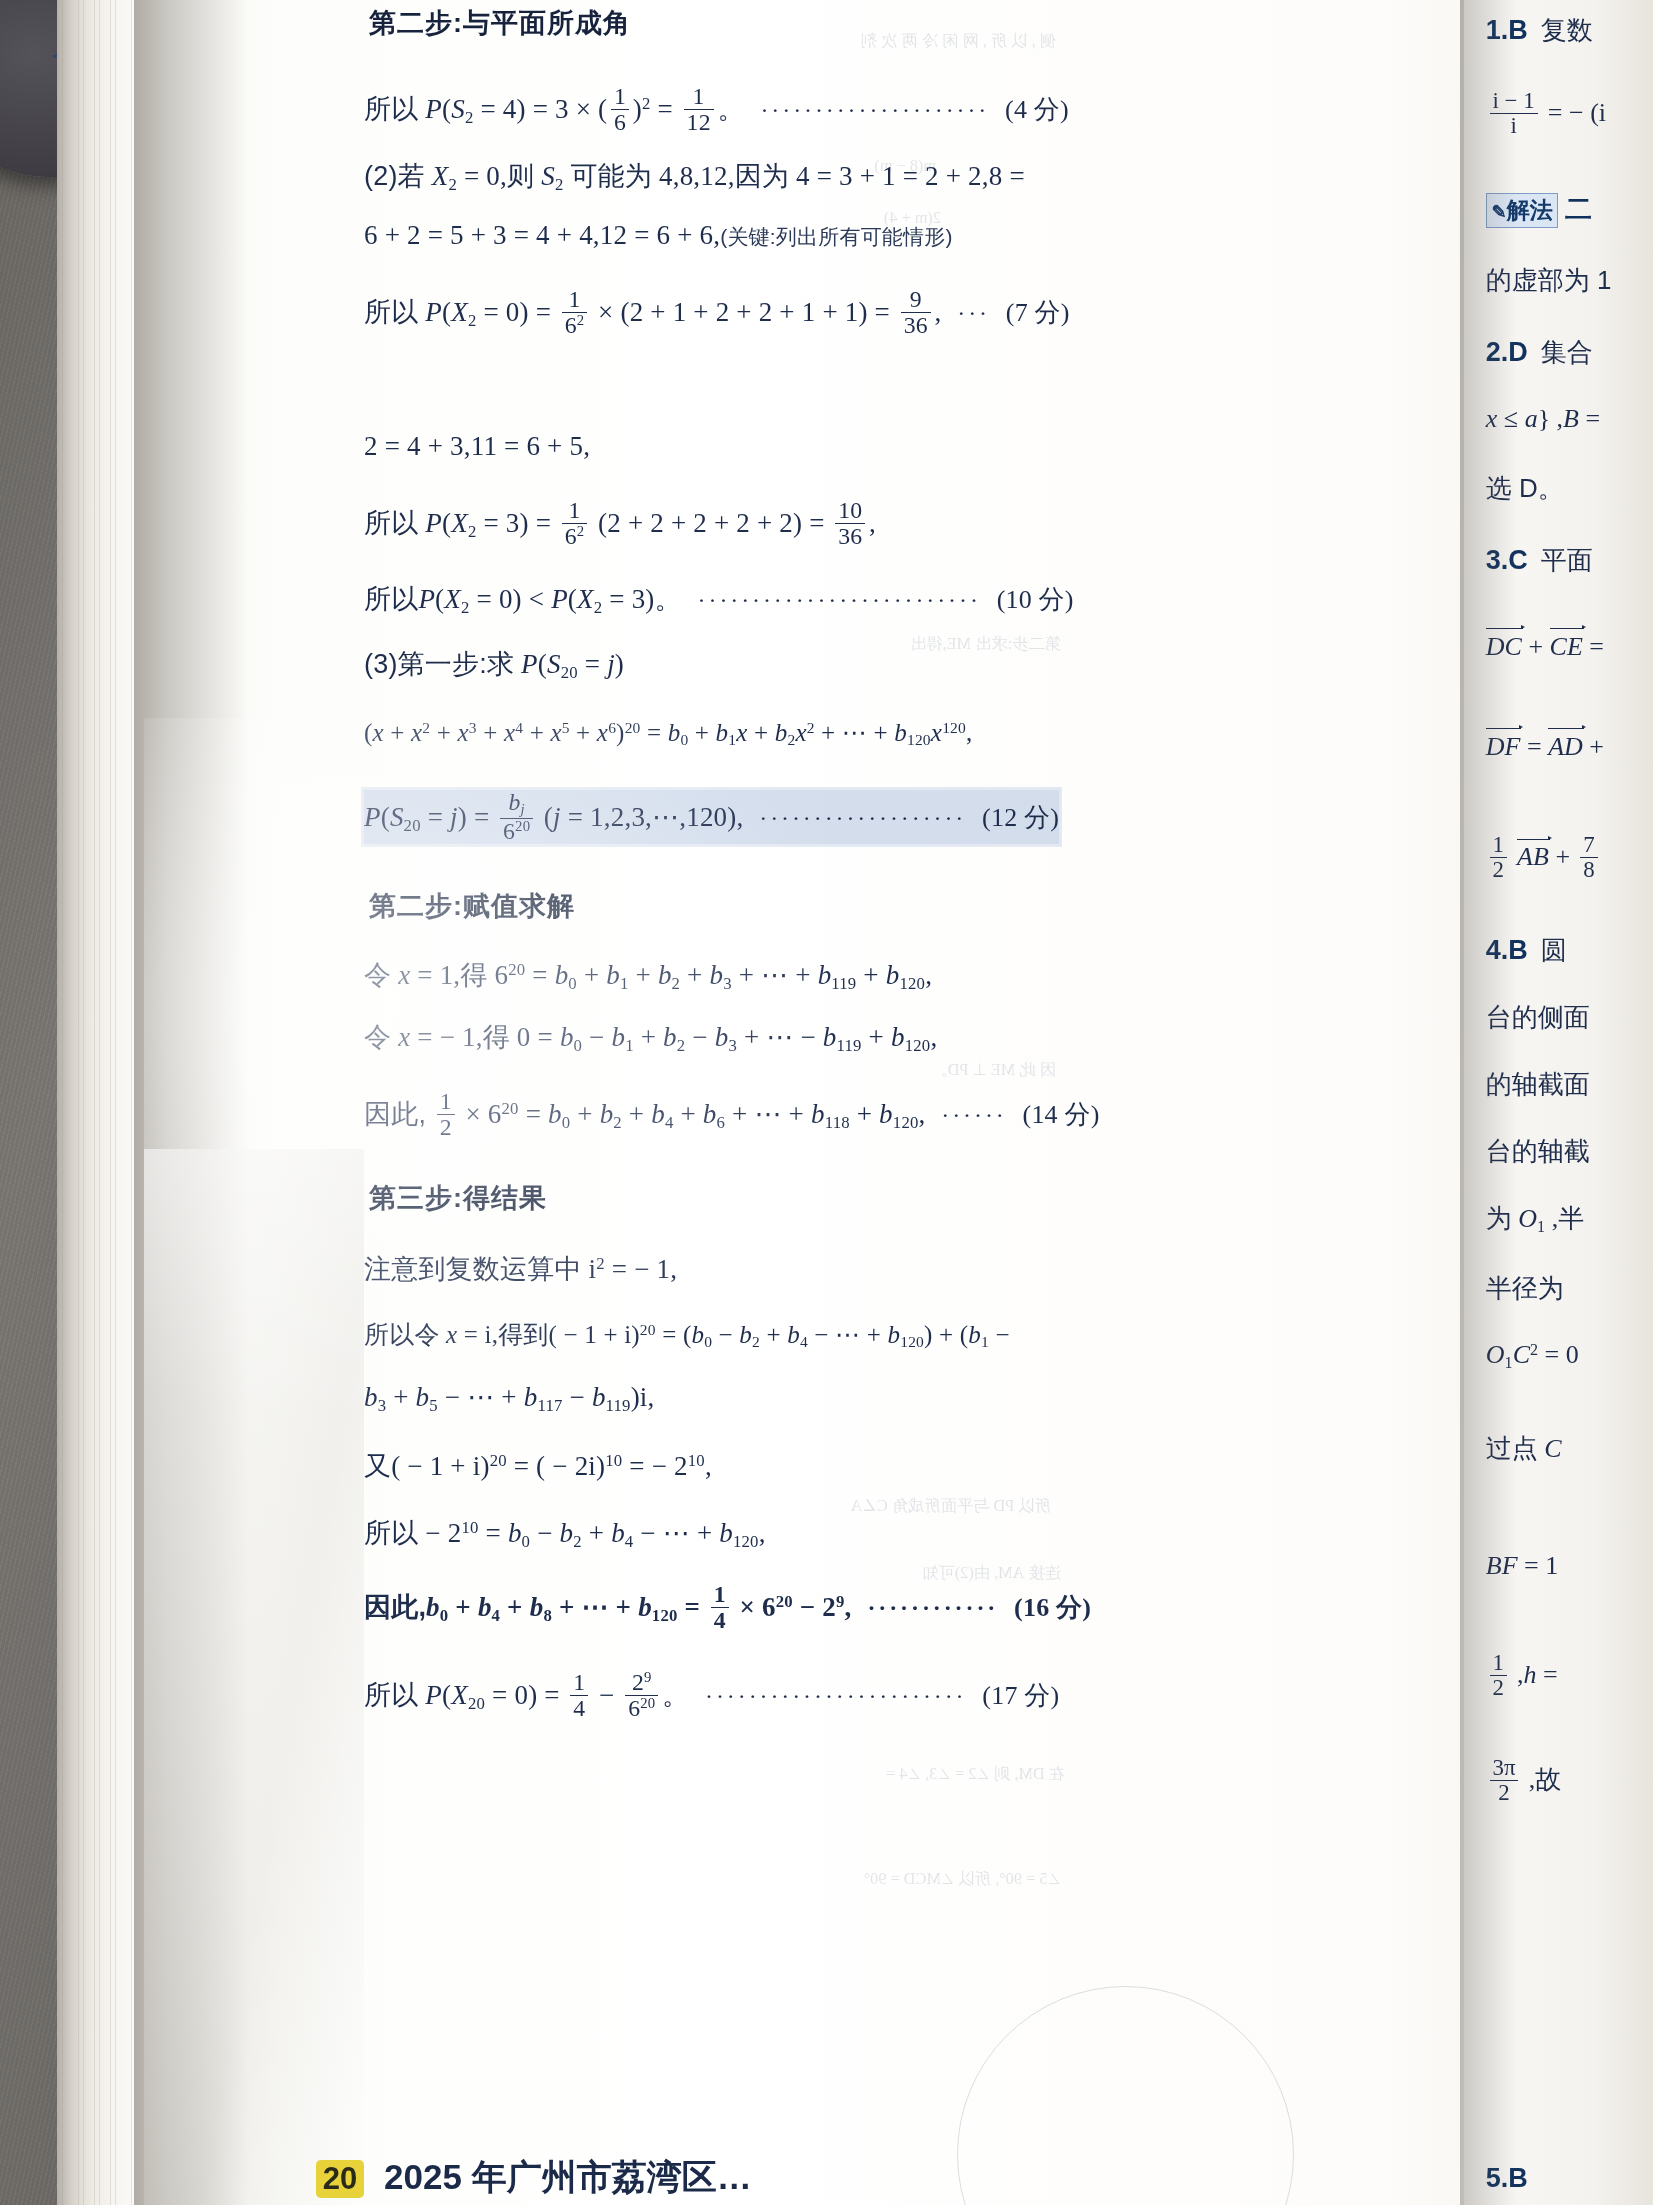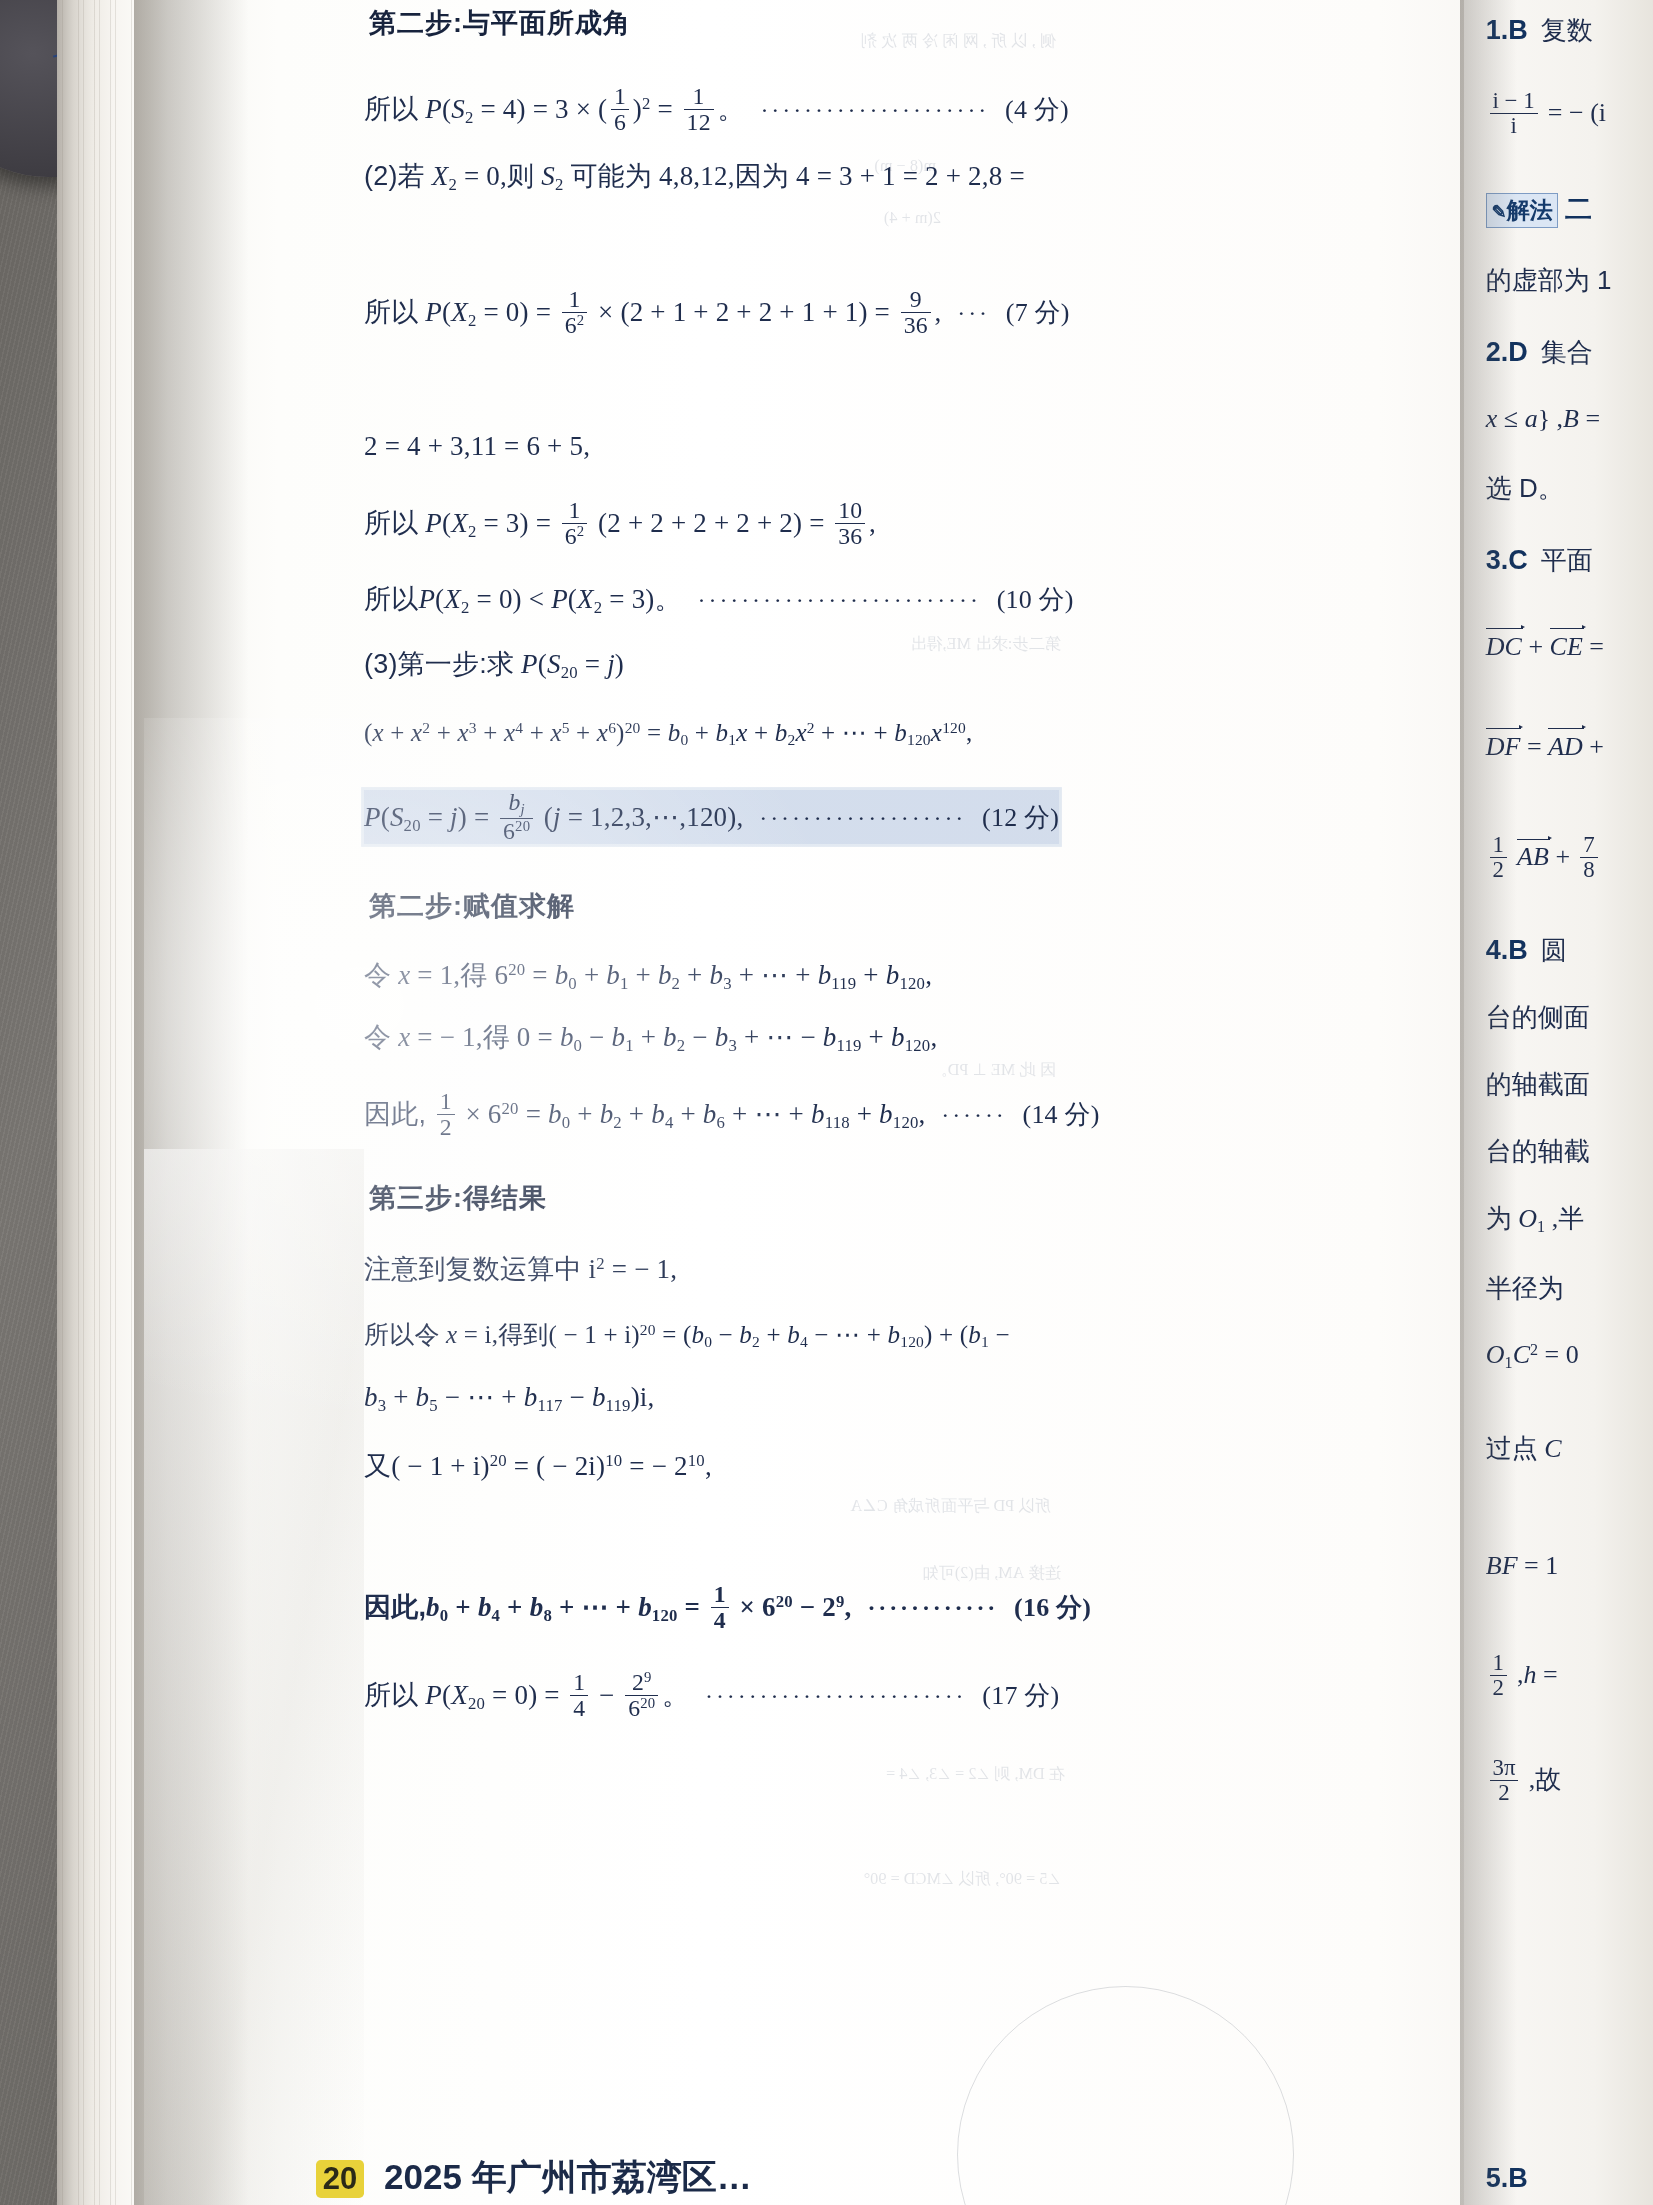--- a/index.html
+++ b/index.html
@@ -319,20 +319,23 @@
       <span class="it">P</span>(<span class="it">S</span><sub>2</sub> = 4) = 3 × (<span class="frac"><span class="num">1</span><span class="den">6</span></span>)<sup>2</sup> =
       <span class="frac"><span class="num">1</span><span class="den">12</span></span>。
       <span class="dots">&nbsp;·····················&nbsp;</span>
       <span class="score">(4 分)</span>
     </div>
 
     <div class="line" style="left:48px; top:158px;">
       <span class="zh">(2)若</span> <span class="it">X</span><sub>2</sub> = 0,<span class="zh">则</span> <span class="it">S</span><sub>2</sub> <span class="zh">可能为</span> 4,8,12,<span class="zh">因为</span> 4 = 3 + 1 = 2 + 2,8 =
     </div>
 
+    <div class="line" style="left:48px; top:220px;">
+      6 + 2 = 5 + 3 = 4 + 4,12 = 6 + 6,<span class="note zh">(关键:列出所有可能情形)</span>
+    </div>
 
     <div class="line" style="left:48px; top:287px;">
       <span class="zh">所以</span> <span class="it">P</span>(<span class="it">X</span><sub>2</sub> = 0) =
       <span class="frac"><span class="num">1</span><span class="den">6<sup>2</sup></span></span>
       × (2 + 1 + 2 + 2 + 1 + 1) =
       <span class="frac"><span class="num">9</span><span class="den">36</span></span>,
       <span class="dots">&nbsp;···&nbsp;</span>
       <span class="score">(7 分)</span>
     </div>
 
@@ -399,20 +402,23 @@
     </div>
 
     <div class="line" style="left:48px; top:1381px;">
       <span class="it">b</span><sub>3</sub> + <span class="it">b</span><sub>5</sub> − ⋯ + <span class="it">b</span><sub>117</sub> − <span class="it">b</span><sub>119</sub>)i,
     </div>
 
     <div class="line" style="left:48px; top:1448px;">
       <span class="zh">又</span>( − 1 + i)<sup>20</sup> = ( − 2i)<sup>10</sup> = − 2<sup>10</sup>,
     </div>
 
+    <div class="line" style="left:48px; top:1515px;">
+      <span class="zh">所以</span> − 2<sup>10</sup> = <span class="it">b</span><sub>0</sub> − <span class="it">b</span><sub>2</sub> + <span class="it">b</span><sub>4</sub> − ⋯ + <span class="it">b</span><sub>120</sub>,
+    </div>
 
     <div class="line" style="left:48px; top:1582px;font-weight:bold;">
       <span class="zh">因此,</span><span class="it">b</span><sub>0</sub> + <span class="it">b</span><sub>4</sub> + <span class="it">b</span><sub>8</sub> + ⋯ + <span class="it">b</span><sub>120</sub> =
       <span class="frac"><span class="num">1</span><span class="den">4</span></span>
       × 6<sup>20</sup> − 2<sup>9</sup>,
       <span class="dots">&nbsp;············&nbsp;</span>
       <span class="score">(16 分)</span>
     </div>
 
     <div class="line" style="left:48px; top:1670px;">

